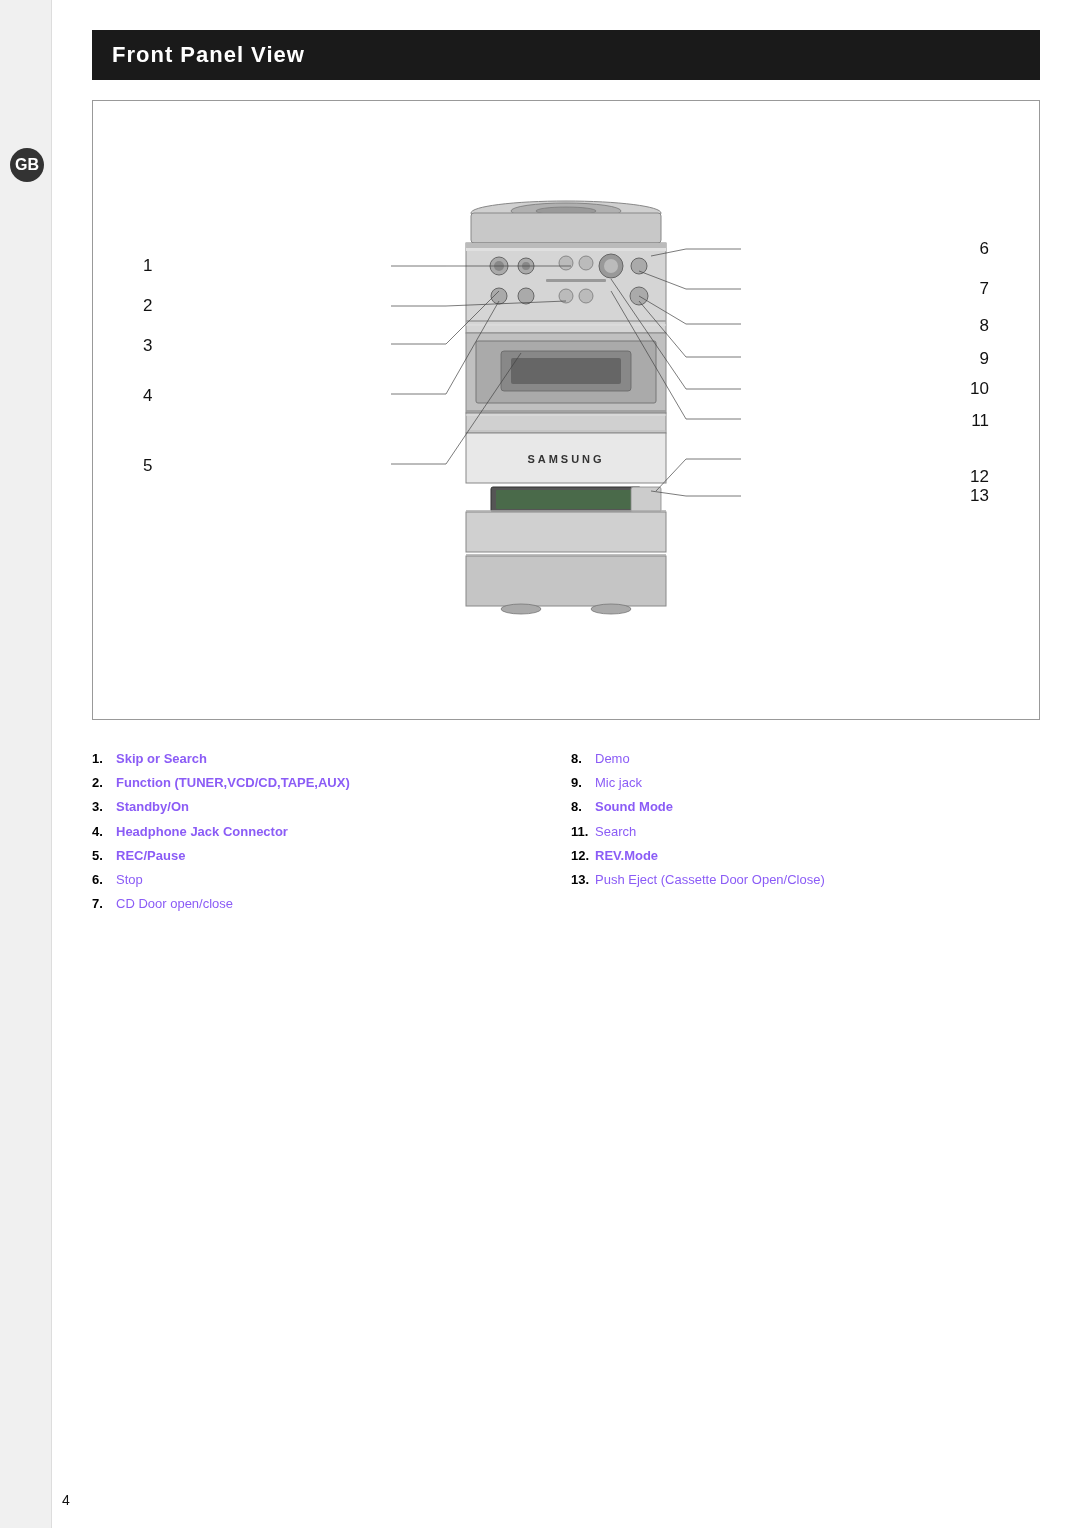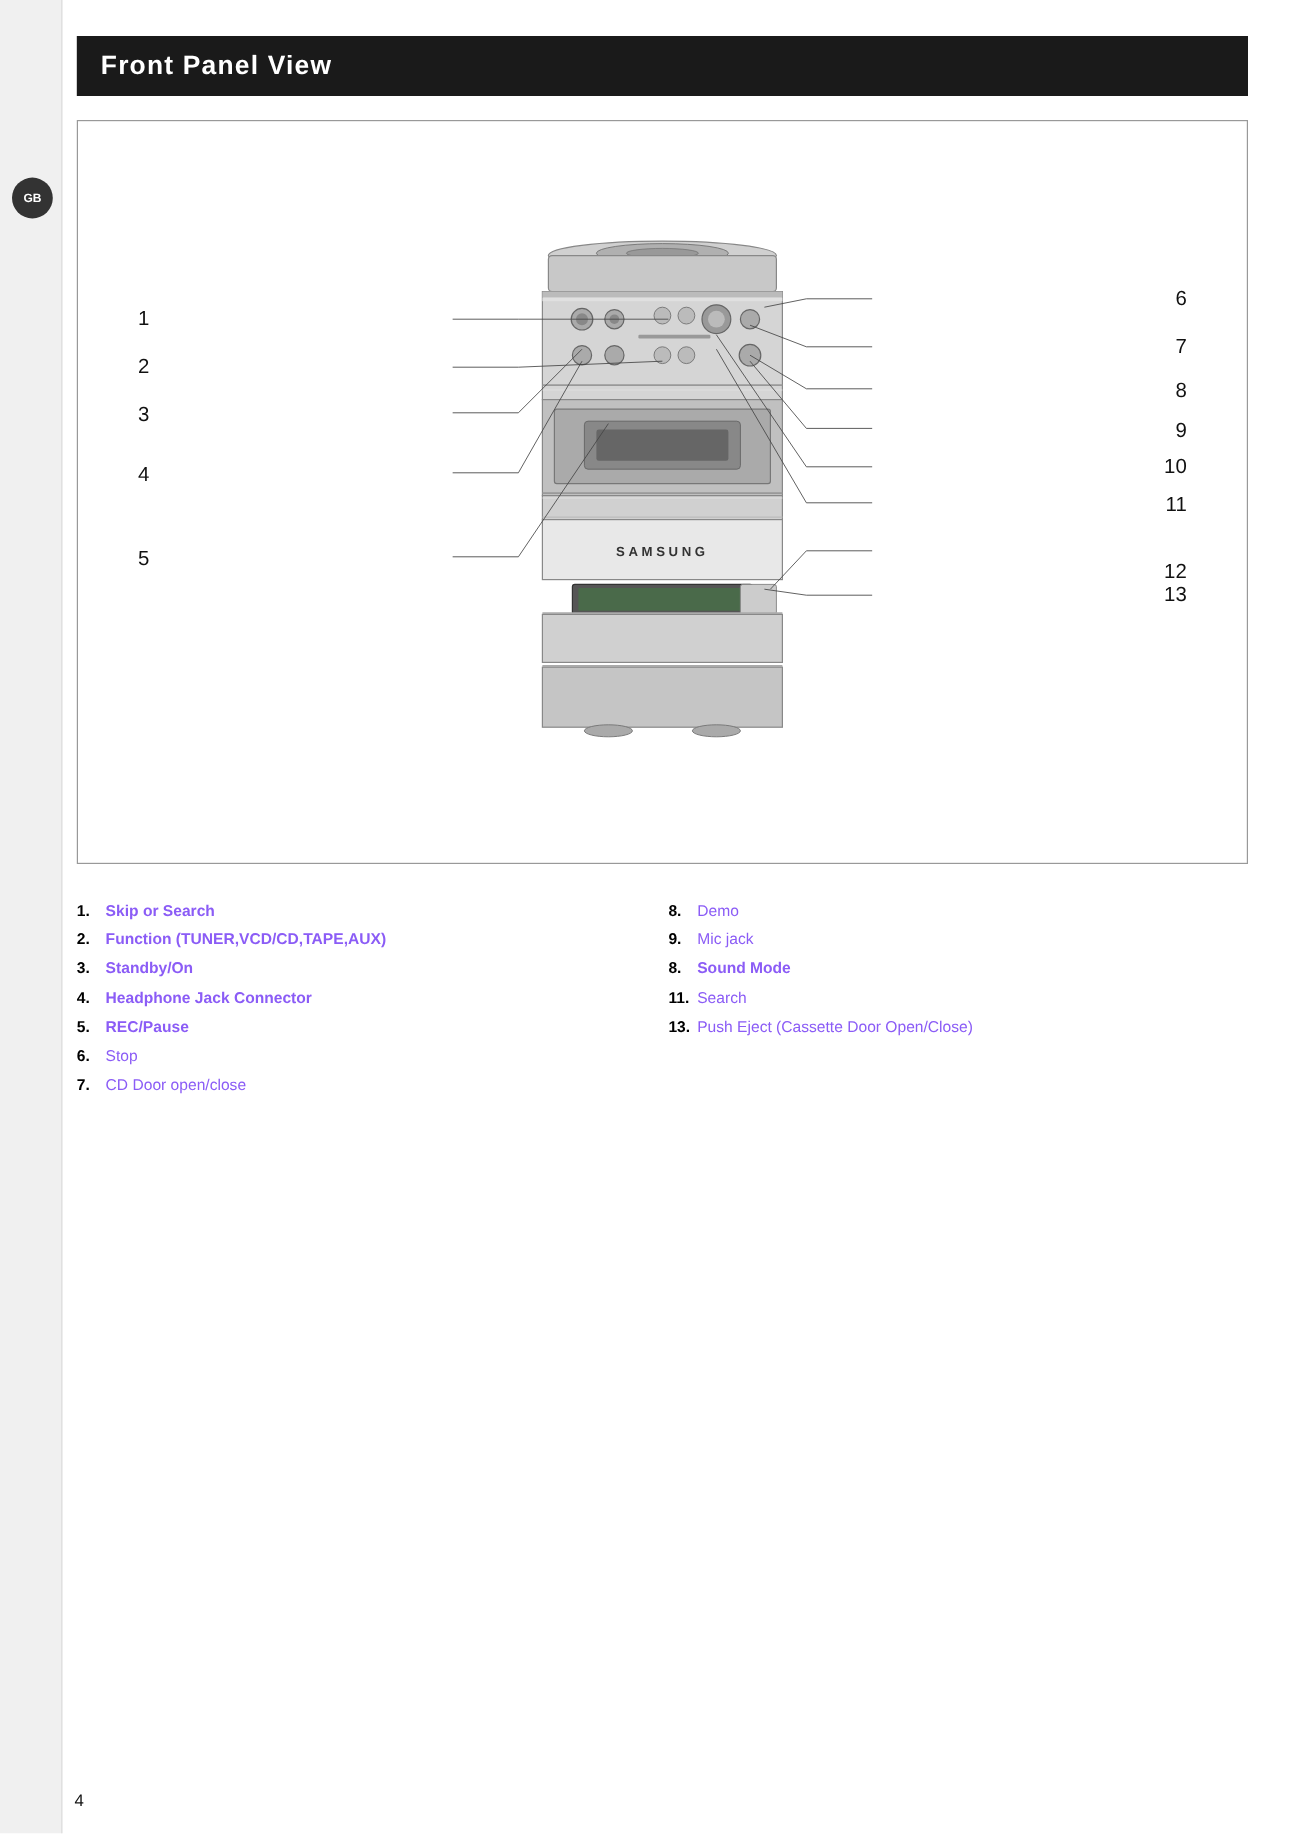--- a/index.html
+++ b/index.html
@@ -24,29 +24,29 @@
 
     .gb-badge {
       position: absolute;
       left: 10px;
       top: 148px;
       width: 34px;
       height: 34px;
       border-radius: 50%;
       background: #333;
       color: #fff;
-      font-size: 10px;
+      font-size: 16px;
       font-weight: bold;
       display: flex;
       align-items: center;
       justify-content: center;
     }
 
     .main-content {
-      margin-left: 24px;
+      margin-left: 52px;
       padding: 30px 40px;
     }
 
     
     .title-bar {
       background: #1a1a1a;
       color: #ffffff;
       padding: 12px 20px;
       margin-bottom: 20px;
     }
@@ -328,20 +328,24 @@
         </div>
         <div class="desc-item">
           <span class="desc-num">8.</span>
           <span class="desc-text bold">Sound Mode</span>
         </div>
         <div class="desc-item">
           <span class="desc-num">11.</span>
           <span class="desc-text">Search</span>
         </div>
         <div class="desc-item">
+          <span class="desc-num">12.</span>
+          <span class="desc-text bold">REV.Mode</span>
+        </div>
+        <div class="desc-item">
           <span class="desc-num">13.</span>
           <span class="desc-text">Push Eject (Cassette Door Open/Close)</span>
         </div>
 
       </div>
     </div>
   </div>
 
 </div>
 

